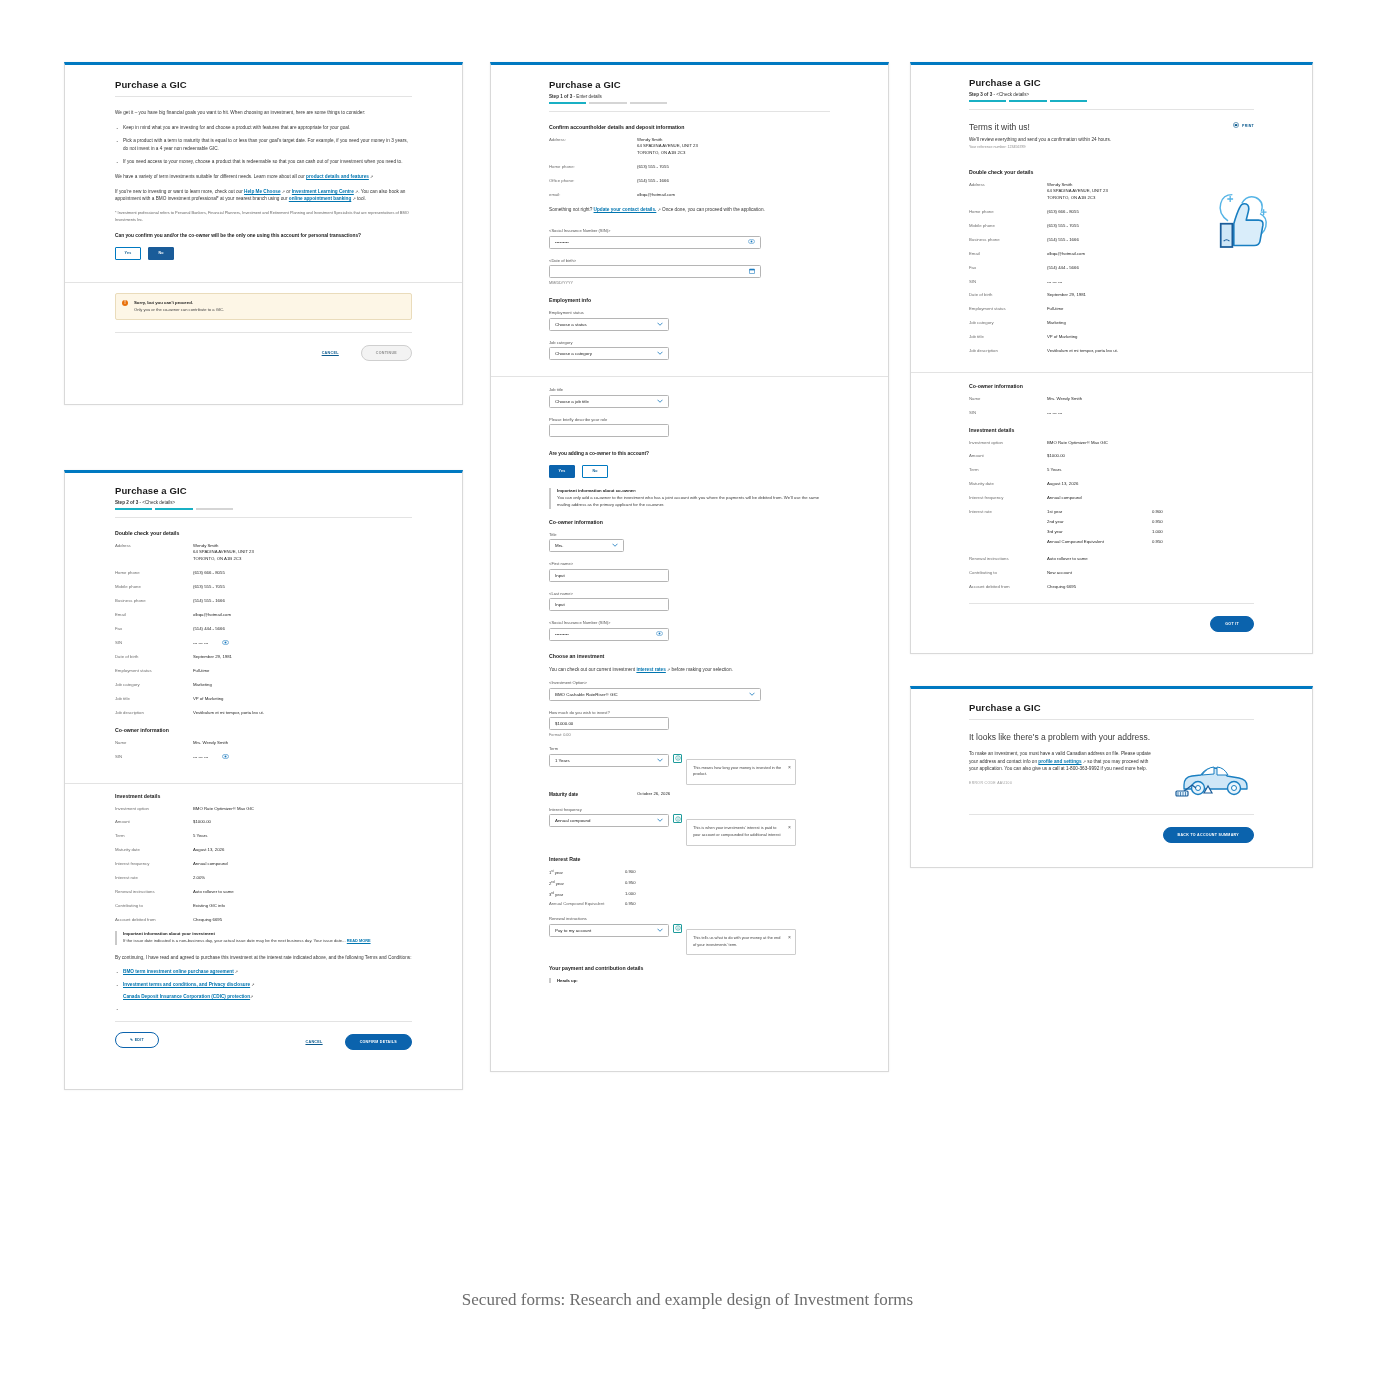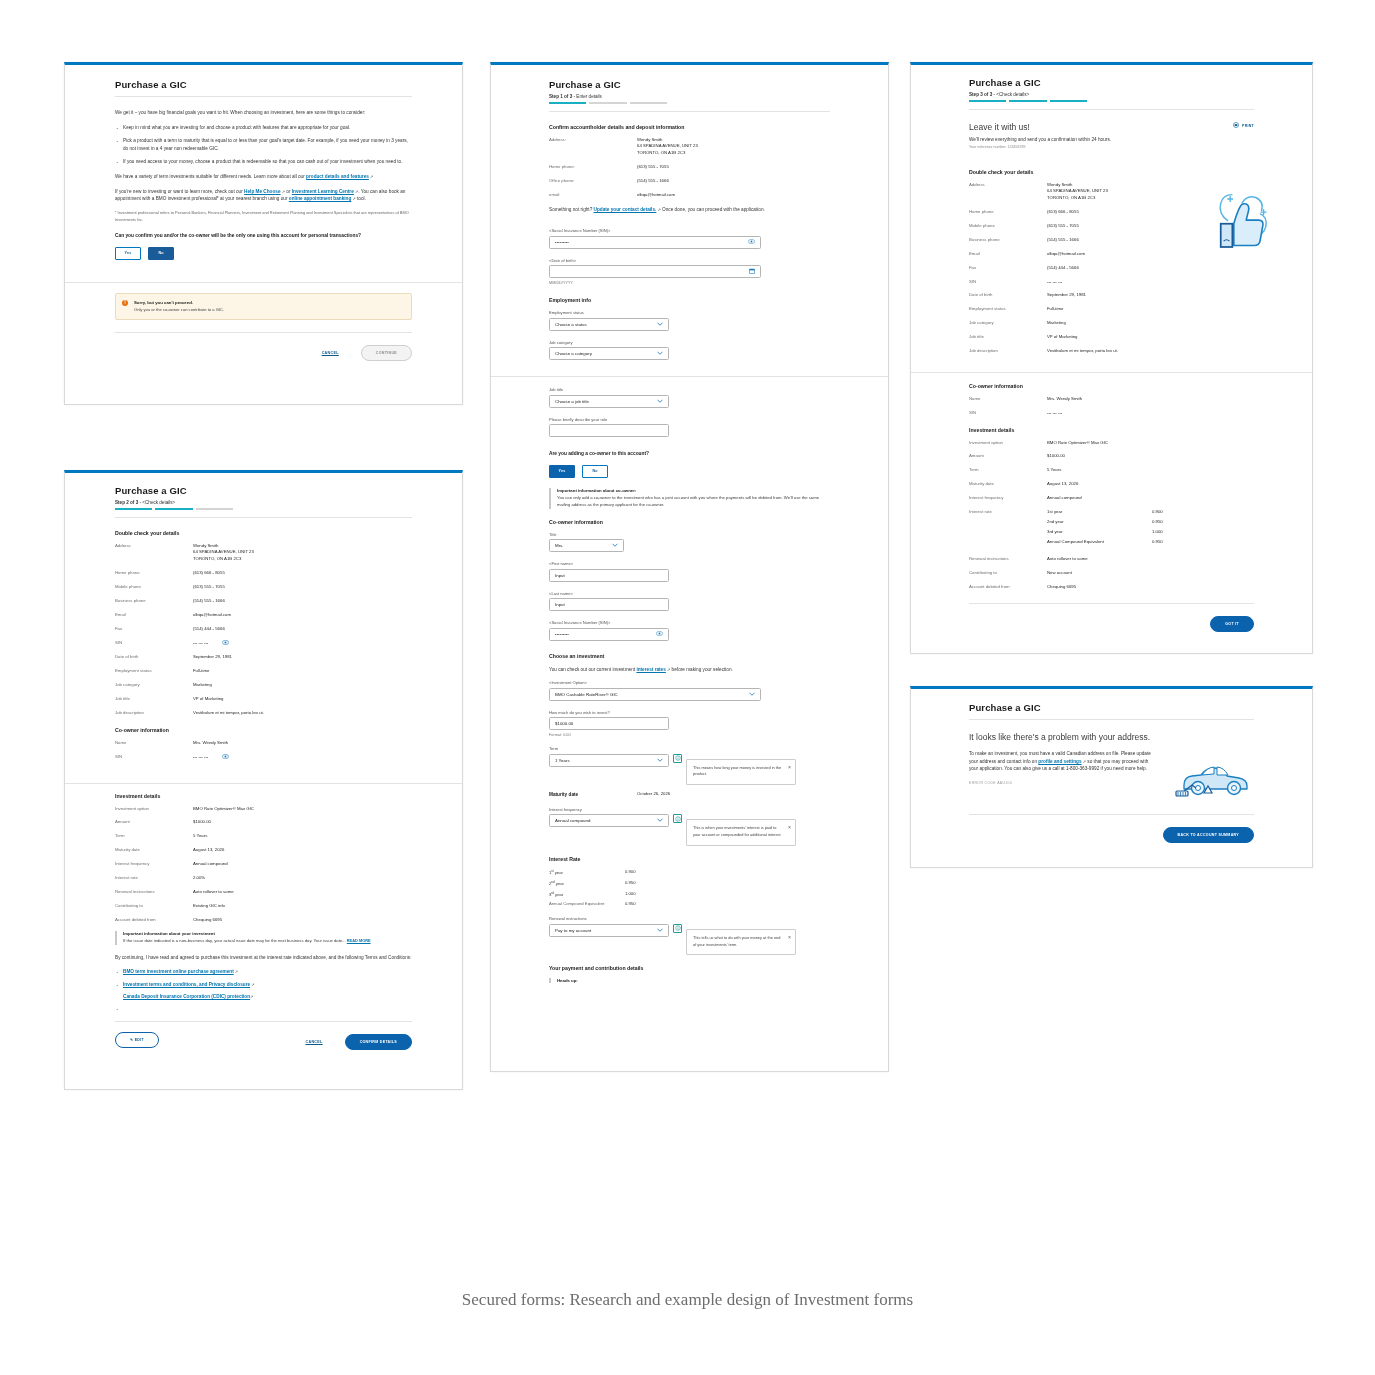--- a/index.html
+++ b/index.html
@@ -659,21 +659,21 @@
     </div>
     <div class="stepbar">
       <i class="on"></i>
       <i class="on"></i>
       <i class="on"></i>
     </div>
     <div class="rule"></div>
 
     <div style="display:flex; align-items:flex-start;">
       <div style="flex:1;">
-        <div class="bigq">Leave it with us!</div>
+        <div class="bigq">Terms it with us!</div>
         <div class="sub">We'll review everything and send you a confirmation within 24 hours.</div>
         <div class="ref">Your reference number: 123456789</div>
       </div>
       <div class="printbtn">
         <span>
           <svg width="6" height="6" viewBox="0 0 14 14">
               <circle cx="7" cy="7" r="6" fill="none" stroke="#0b5a8e" stroke-width="1.3"></circle>
               <rect x="4" y="5" width="6" height="4.5" fill="#0b5a8e"></rect>
             </svg>
         </span>

